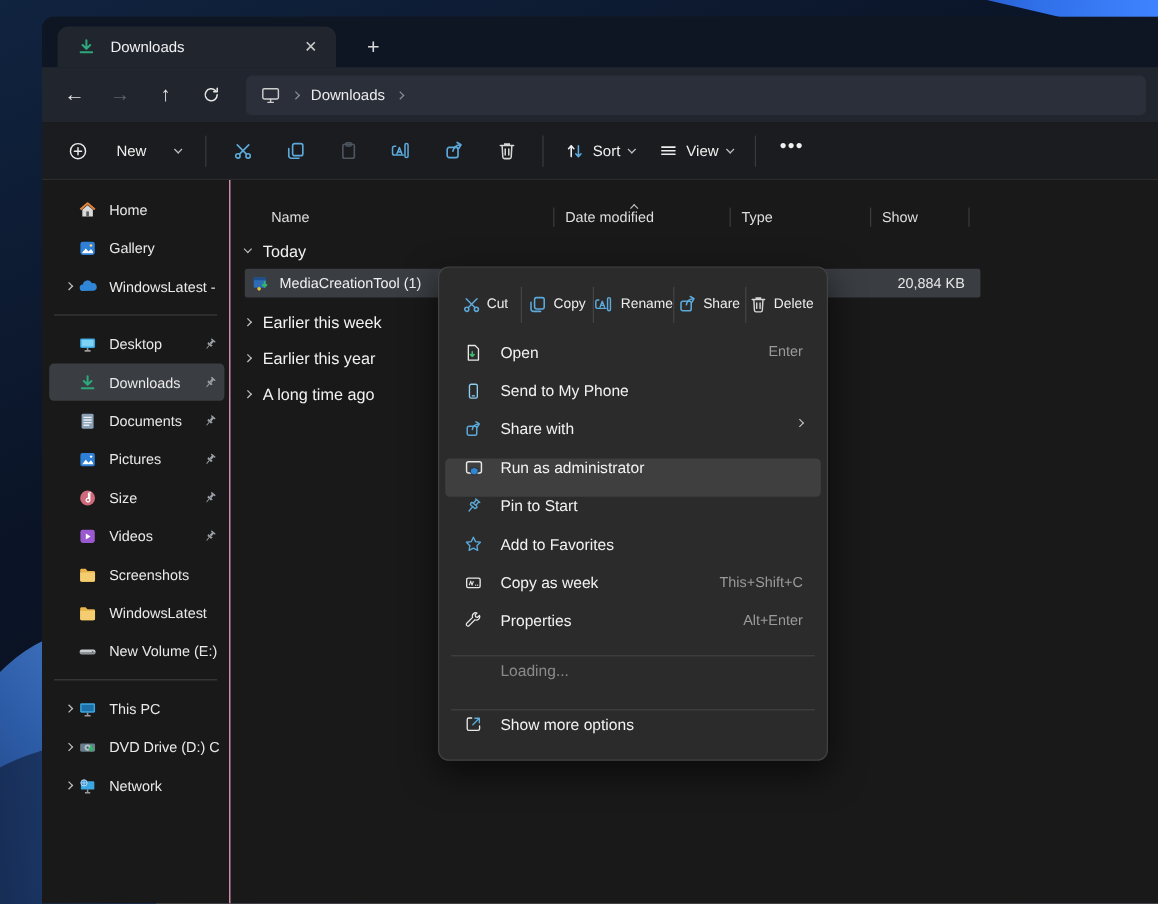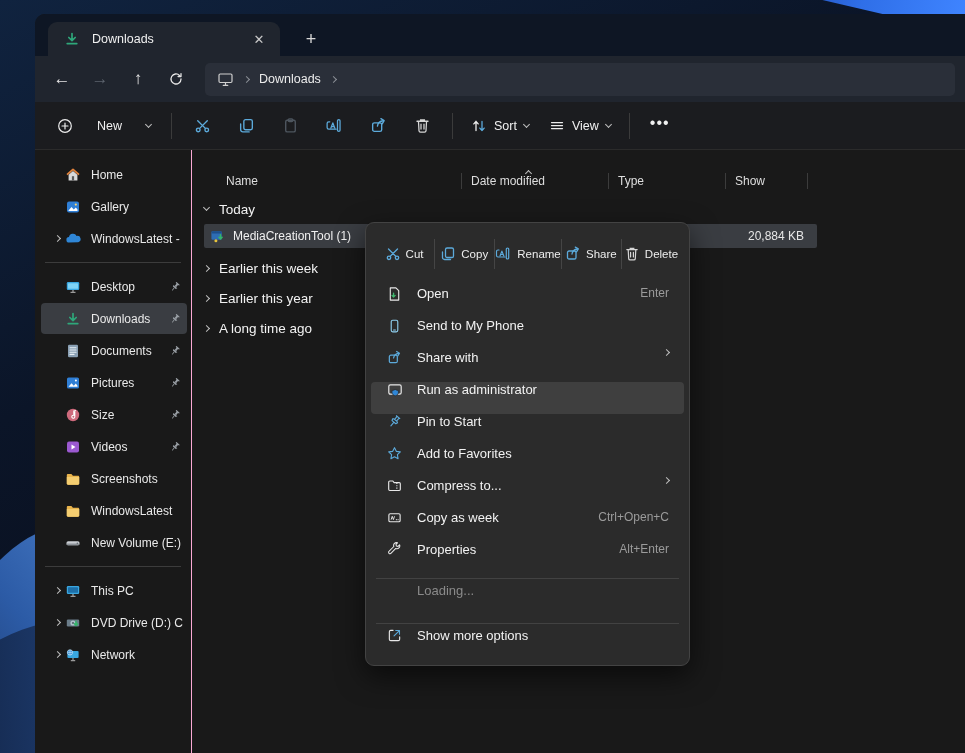--- a/index.html
+++ b/index.html
@@ -640,44 +640,32 @@
 
     <div class="mi">
       <span class="mi-icon">
         <svg width="15" height="15" viewBox="0 0 16 16">
             <path d="M8 1.8l1.9 3.9 4.3.6-3.1 3 .7 4.2L8 11.5l-3.8 2 .7-4.2-3.1-3 4.3-.6z" stroke="#5caadb" stroke-width="1.2" fill="none" stroke-linejoin="round"></path>
           </svg>
       </span>
       <span class="mi-label">Add to Favorites</span>
     </div>
 
-    <div class="mi">
-      <span class="mi-icon">
-        <svg width="15" height="15" viewBox="0 0 16 16">
-            <path d="M1.8 4.4c0-.7.5-1.2 1.2-1.2h3.2l1.4 1.7h5.4c.7 0 1.2.5 1.2 1.2v6c0 .7-.5 1.2-1.2 1.2H3c-.7 0-1.2-.5-1.2-1.2z" stroke="#e8e8e8" stroke-width="1.2" fill="none"></path>
-            <path d="M10.5 5v1.3M10.5 7.6v1.3M10.5 10.2v1.3" stroke="#e8e8e8" stroke-width="1.2"></path>
-          </svg>
-      </span>
-      <span class="mi-label">Compress to...</span>
-      <span class="mi-sub">
-          <span class="chev r"></span>
-        </span>
-    </div>
 
     <div class="mi">
       <span class="mi-icon">
         <svg width="15" height="15" viewBox="0 0 16 16">
             <rect x="2" y="4" width="12" height="8.5" rx="1.4" stroke="#e8e8e8" stroke-width="1.2" fill="none"></rect>
             <path d="M4.4 10.3L5.6 6.7l1.2 3.6 1.2-3.6" stroke="#e8e8e8" stroke-width="1" fill="none" stroke-linejoin="round"></path>
             <circle cx="10" cy="10.3" r=".6" fill="#e8e8e8"></circle>
             <circle cx="11.8" cy="10.3" r=".6" fill="#e8e8e8"></circle>
           </svg>
       </span>
       <span class="mi-label">Copy as week</span>
-      <span class="mi-short">Ctrl+Open+C</span>
+      <span class="mi-short">This+Shift+C</span>
     </div>
 
     <div class="mi">
       <span class="mi-icon">
         <svg width="15" height="15" viewBox="0 0 16 16">
             <path d="M13.4 3a3 3 0 0 1-4 3.9l-5 5a1.5 1.5 0 1 1-2.1-2.1l5-5A3 3 0 0 1 11.2 .9L9.6 2.5l.4 1.8 1.8.4z" stroke="#e8e8e8" stroke-width="1.1" fill="none" stroke-linejoin="round"></path>
           </svg>
       </span>
       <span class="mi-label">Properties</span>
       <span class="mi-short">Alt+Enter</span>

